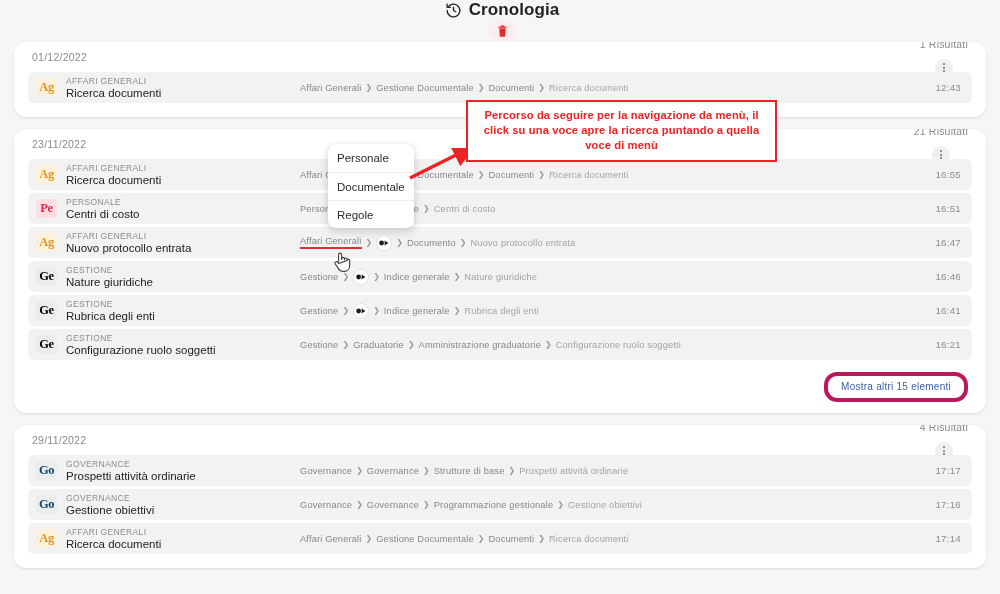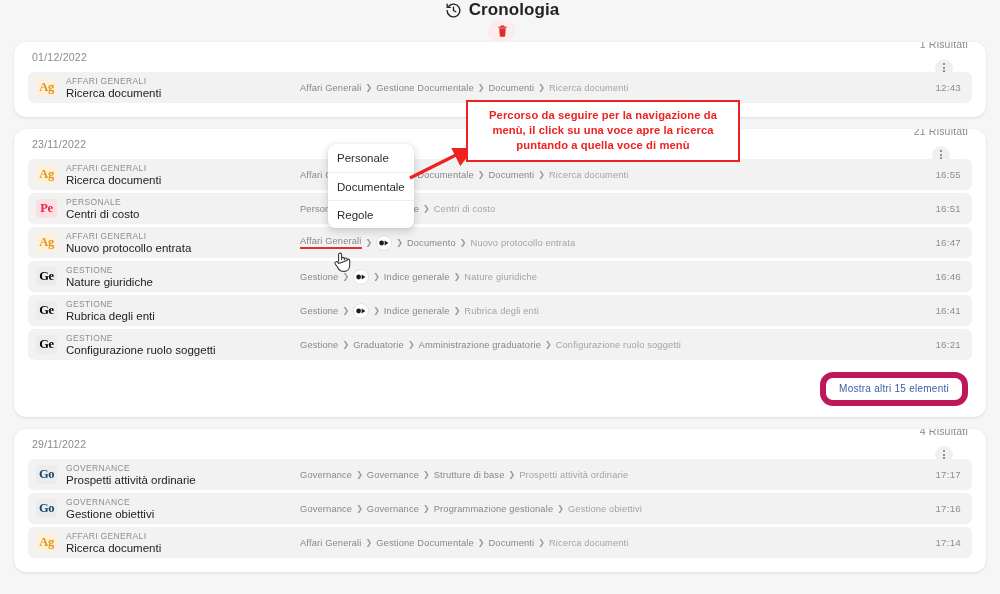--- a/index.html
+++ b/index.html
@@ -124,21 +124,21 @@
     margin-left: auto;
     font-size: 9.8px; color: #8d8d92; letter-spacing:.2px;
   }
 
   
   .card-foot {
     display:flex; justify-content:flex-end;
     padding: 9px 4px 11px 4px;
   }
   .show-more {
-    border: 6px solid #be185d;
+    border: 4px solid #be185d;
     background: #ffffff;
     color: #3b5ea8;
     font-size: 10px;
     letter-spacing: .25px;
     border-radius: 13px;
     padding: 5px 13px 6px 13px;
     cursor: pointer;
     font-family: "Liberation Sans", sans-serif;
   }
 
@@ -160,21 +160,21 @@
     font-size: 11.5px;
     color: #2b2b2e;
     cursor: pointer;
   }
   .dd-item + .dd-item { border-top: 1px solid #eeeeef; }
 
   
   .annotation {
     position: absolute;
     left: 466px; top: 100px;
-    width: 274px;
+    width: 311px;
     border: 2px solid #ee2222;
     background: #ffffff;
     padding: 6px 8px 7px 8px;
     text-align: center;
     z-index: 50;
   }
   .annotation-text {
     color: #ee2222;
     font-size: 11.2px;
     font-weight: bold;

